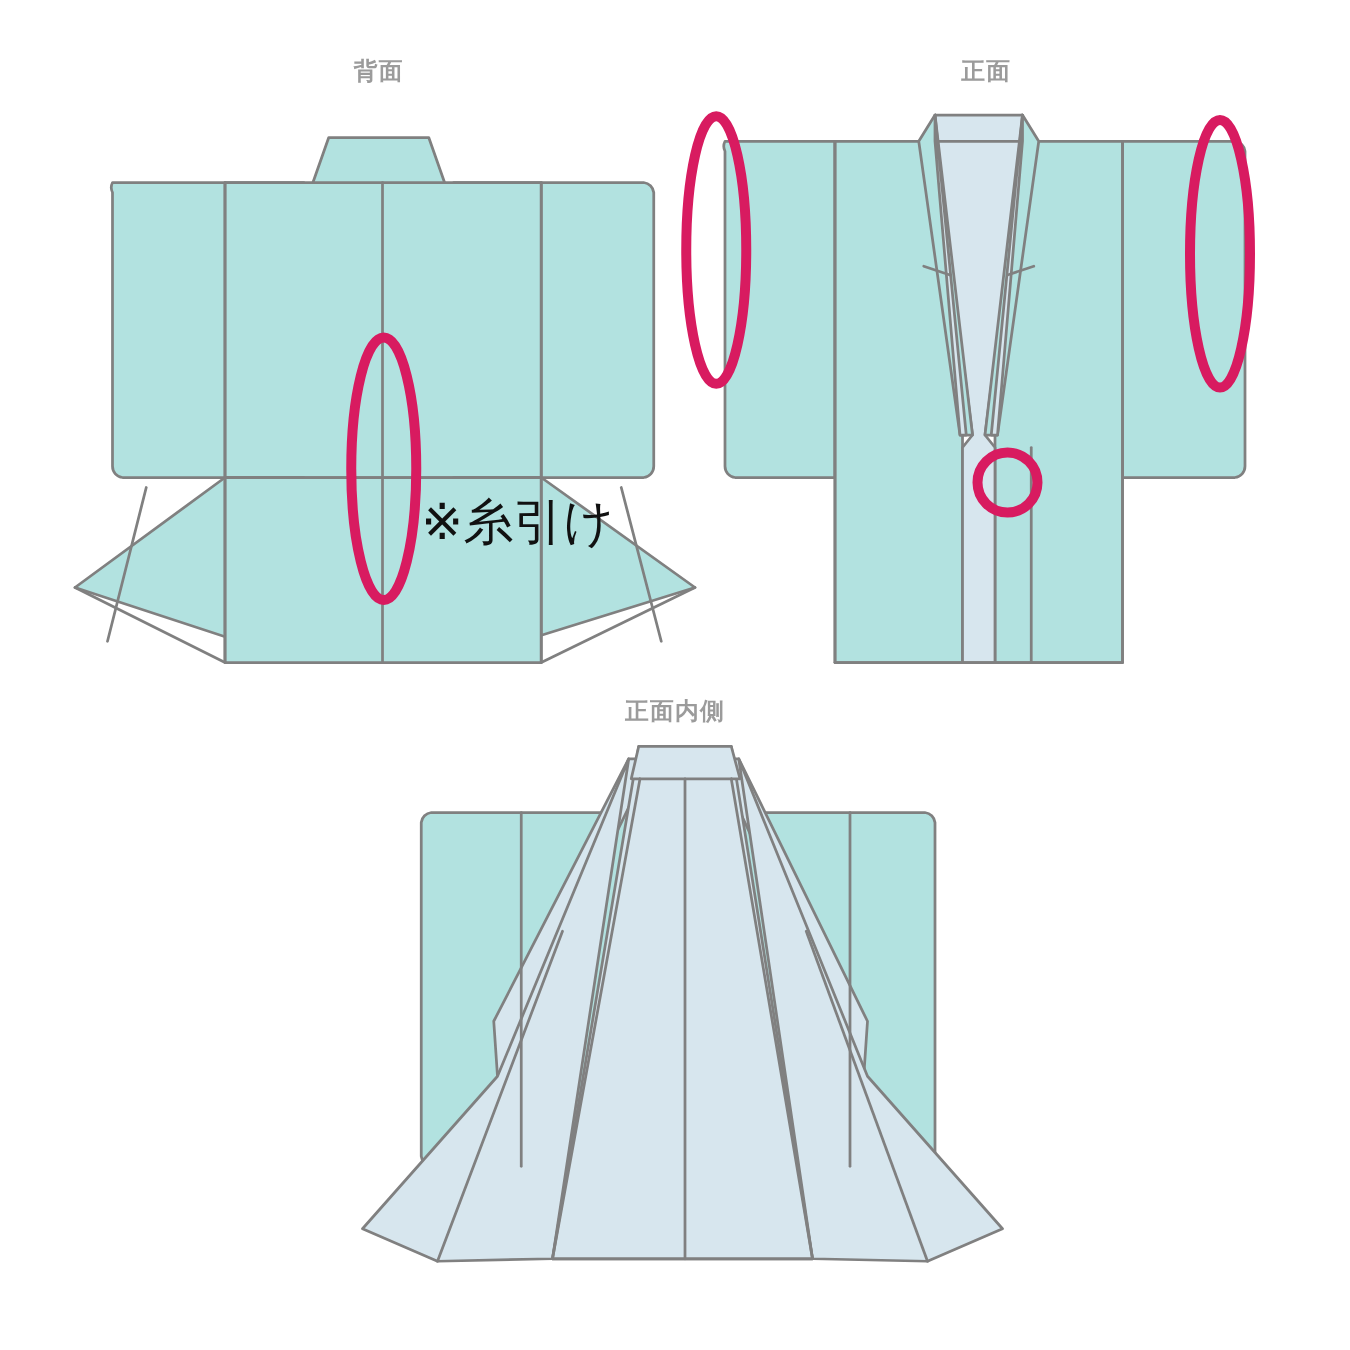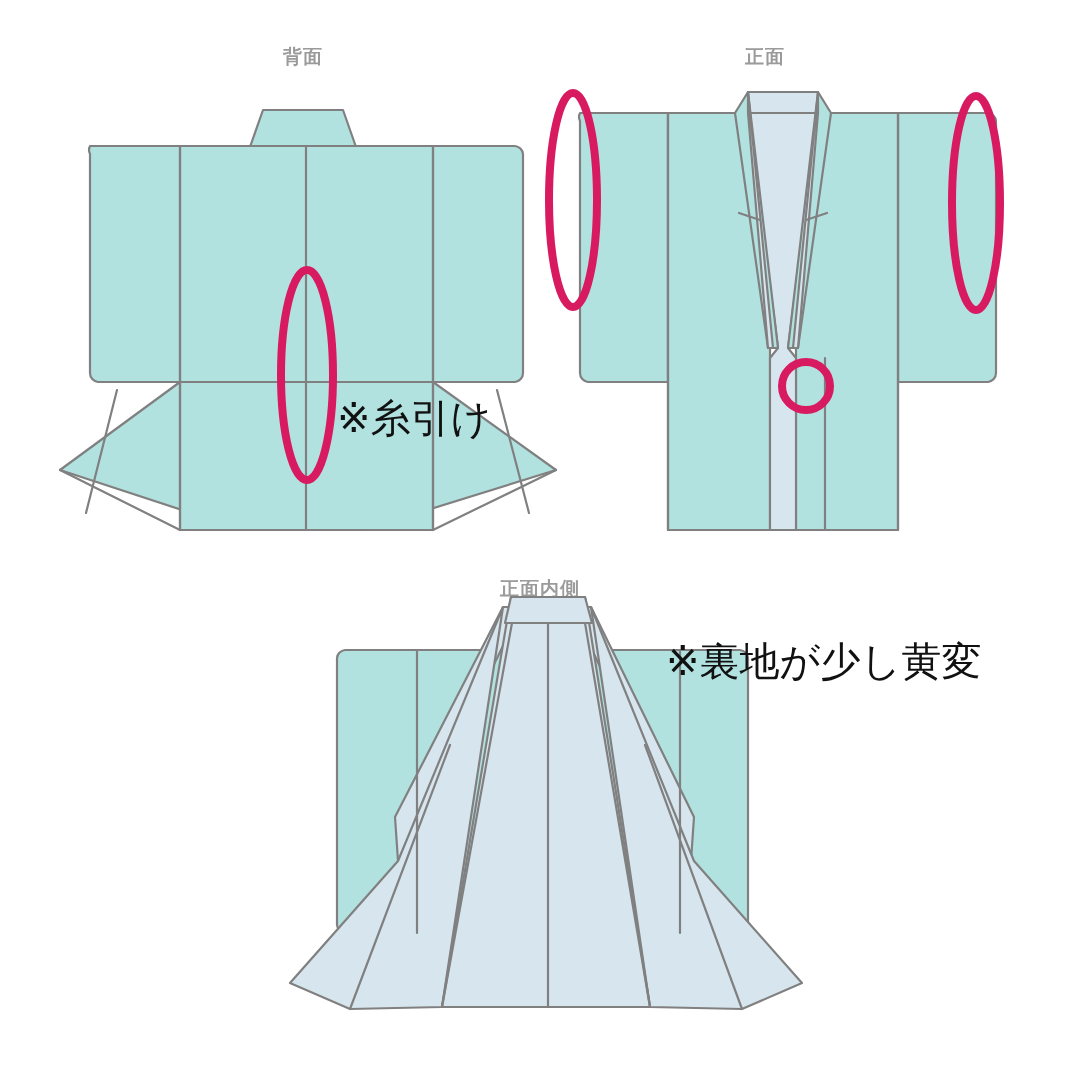--- a/index.html
+++ b/index.html
@@ -104,21 +104,21 @@
       <line class="seam" x1="437" y1="310" x2="469" y2="433"></line>
       <line class="seam" x1="0" y1="390" x2="120" y2="450"></line>
       <line class="seam" x1="496" y1="390" x2="373" y2="450"></line>
 
       <ellipse class="mark" cx="247" cy="295" rx="26" ry="105"></ellipse>
     </svg>
   </div>
 
   <div class="note-label" id="note-back">※糸引け</div>
 
-  <div class="panel-title" style="left:705px; top:44px; width:120px;">正面</div>
+  <div class="panel-title" style="left:729px; top:44px; width:120px;">正面</div>
 
   <div class="panel" style="left:540px; top:80px; width:500px; height:470px;">
     <svg width="500" height="470" viewBox="0 0 500 470">
 
       <polygon class="outline" fill="#d7e6ee" points="208,12 278,12 278,33 208,33"></polygon>
 
       <path class="outline" fill="#b2e2e0" d="M 40,33 L 128,33 L 128,302 L 48,302 A 9,9 0 0 1 40,293 L 40,41 A 9,9 0 0 1 40,33 Z"></path>
 
       <path class="outline" fill="#b2e2e0" d="M 358,33 L 448,33 A 9,9 0 0 1 456,41 L 456,293 A 9,9 0 0 1 448,302 L 358,302 Z"></path>
 
@@ -143,21 +143,21 @@
       <line class="seam" x1="358" y1="33" x2="358" y2="450"></line>
       <line class="seam" x1="285" y1="278" x2="285" y2="450"></line>
       <line class="seam" x1="128" y1="450" x2="358" y2="450"></line>
 
       <ellipse class="mark" cx="33" cy="120" rx="24" ry="107"></ellipse>
       <ellipse class="mark" cx="436" cy="123" rx="24" ry="107"></ellipse>
       <circle class="mark-small" cx="266" cy="306" r="24"></circle>
     </svg>
   </div>
 
-  <div class="panel-title" style="left:480px; top:556px; width:120px;margin-top:20px;">正面内側</div>
+  <div class="panel-title" style="left:480px; top:556px; width:120px;">正面内側</div>
 
   <div class="panel" style="left:290px; top:585px; width:520px; height:480px;">
     <svg width="520" height="480" viewBox="0 0 520 480">
 
       <path class="outline" fill="#b2e2e0" d="M 55,65 L 250,65 L 250,348 L 55,348 A 9,9 0 0 1 47,340 L 47,73 A 9,9 0 0 1 55,65 Z"></path>
 
       <path class="outline" fill="#b2e2e0" d="M 250,65 L 450,65 A 9,9 0 0 1 458,73 L 458,340 A 9,9 0 0 1 450,348 L 250,348 Z"></path>
 
       <polygon class="outline" fill="#d7e6ee" points="213,22 232,22 108,276 105,232"></polygon>
 
@@ -175,15 +175,14 @@
       <line class="seam" x1="222" y1="38" x2="152" y2="422"></line>
       <line class="seam" x1="295" y1="38" x2="360" y2="422"></line>
       <line class="seam" x1="160" y1="160" x2="60" y2="424"></line>
       <line class="seam" x1="355" y1="160" x2="452" y2="424"></line>
       <line class="seam" x1="127" y1="65" x2="127" y2="348"></line>
       <line class="seam" x1="390" y1="65" x2="390" y2="348"></line>
       <line class="seam" x1="152" y1="422" x2="360" y2="422"></line>
     </svg>
   </div>
 
-  <div class="note-label" id="note-inside">※裏地が少し黄変</div>
 
 </div>
 
 </body></html>

